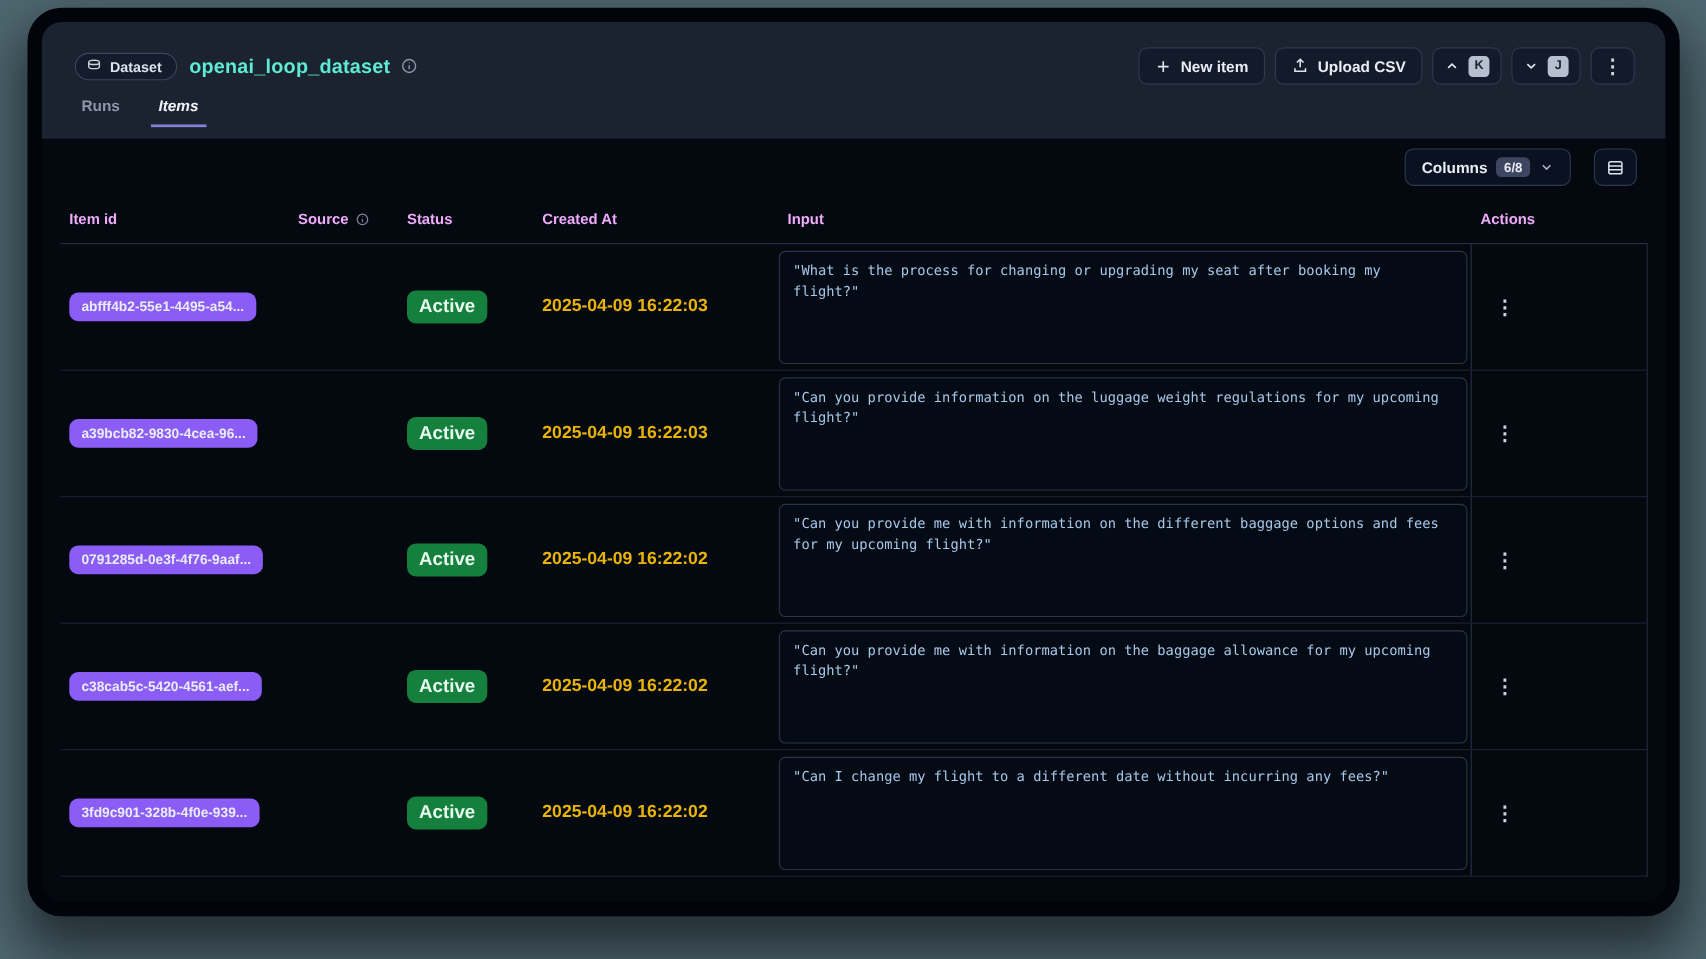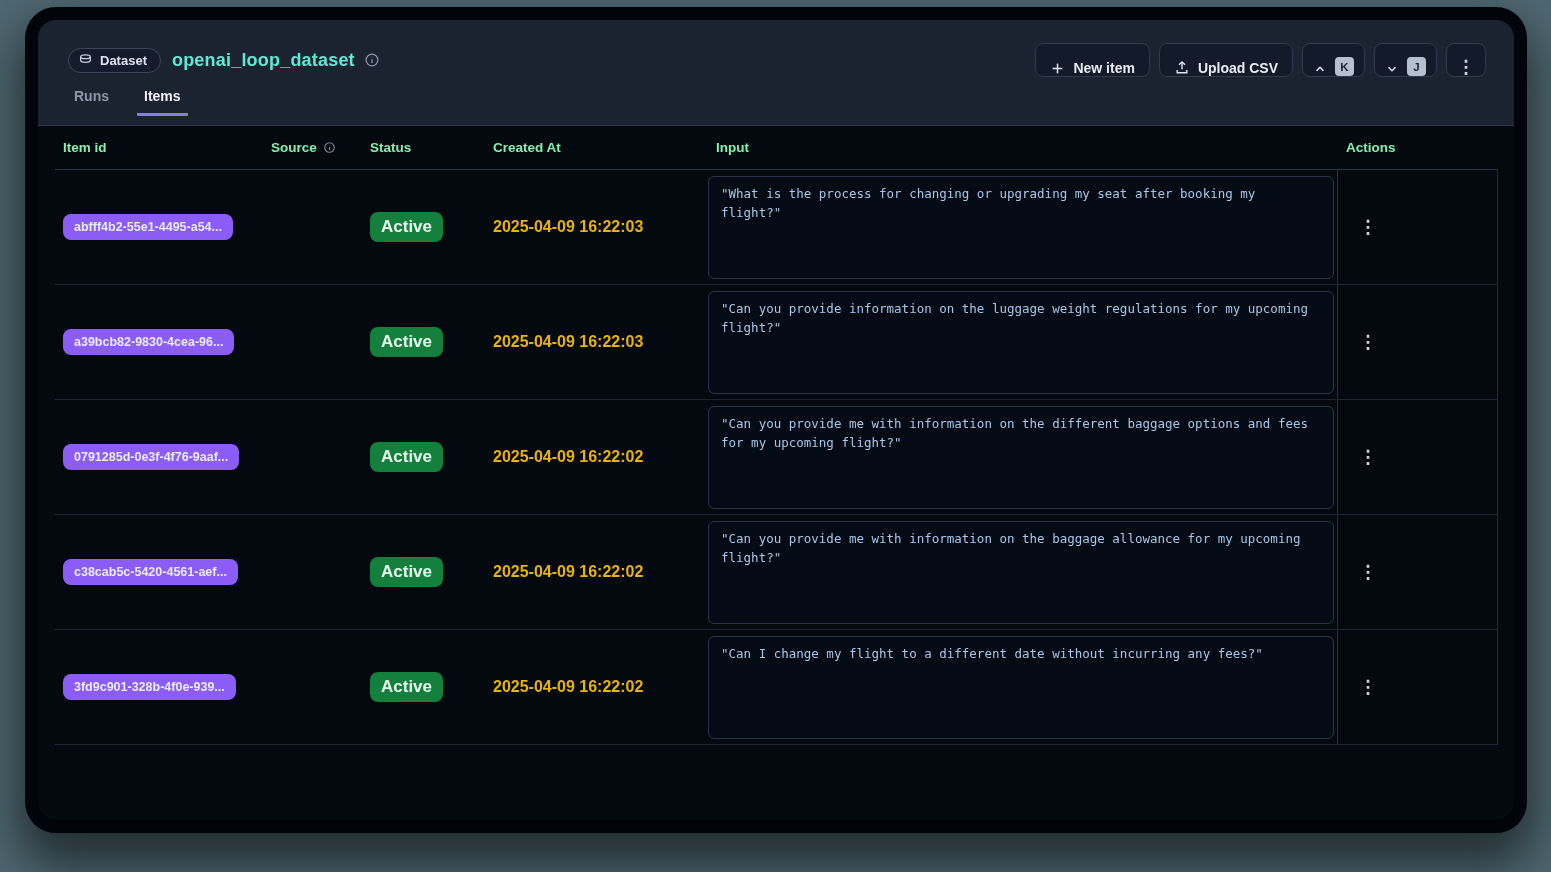--- a/index.html
+++ b/index.html
@@ -23,46 +23,46 @@
   .dataset-badge {
     display:inline-flex; align-items:center; gap:7px;
     border:1px solid #3b465e; background:#141b2b; border-radius:999px;
     padding:4px 13px 4px 9px; color:#dde3ee; font-size:13px; font-weight:bold;
   }
   .dataset-badge svg { display:block; }
   .page-title { margin-left:11px; font-size:18px; font-weight:bold; color:#5eead4; letter-spacing:0.2px; }
   .info-icon { margin-left:9px; color:#8d96aa; display:flex; }
   .spacer { flex:1; }
   .btn {
-    display:inline-flex; align-items:flex-end; gap:8px; height:34px;
+    display:inline-flex; align-items:center; gap:8px; height:34px;
     background:#131b2b; border:1px solid #2f3a52; border-radius:8px;
     padding:0 14px; color:#e9ecf2; font-size:14px; font-weight:600; cursor:pointer;
   }
   .btn + .btn { margin-left:9px; }
   .btn .glyph { color:#dfe4ee; display:flex; align-items:center; }
   .keycap {
     width:19px; height:19px; border-radius:4px; background:#b5bfcd; color:#1a2230;
     font-size:11.5px; font-weight:bold; display:flex; align-items:center; justify-content:center;
   }
   .btn.square { padding:0 10px; }
   .kebab-glyph { font-size:18px; font-weight:bold; color:#cdd4e0; line-height:1; }
   .tabs { display:flex; gap:21px; margin:10px 16px 0 29px; }
   .tab { padding:0 7px 9px 7px; font-size:14px; font-weight:bold; color:#8d96aa; cursor:pointer; border-bottom:3px solid transparent; border-radius:1px; }
-  .tab.active { color:#f0f2f7; border-bottom-color:#8480d8; }
+  .tab.active { color:#f0f2f7; border-bottom-color:#8480d8;font-style:italic; }
   
   .content { height:693px; border-radius:0 0 18px 18px; background:#040910; }
   .toolbar { height:52px; display:flex; align-items:center; justify-content:flex-end; gap:12px; padding-right:26px; }
   .btn.on-dark { background:#0a1120; }
   .count-badge { background:#3c4660; color:#e9edf5; border-radius:5px; padding:2px 7px; font-size:12px; font-weight:bold; }
   .chev { color:#aab3c4; display:flex; }
   
   .table { margin:0 16px 0 17px; }
   .grid-row { display:grid; grid-template-columns:208px 99px 123px 223px 1fr 160px; }
   .thead { height:44px; align-items:center; border-bottom:1px solid #27304a; }
-  .th { padding-left:8px; color:#86efac; font-size:13.5px; font-weight:600; display:flex; align-items:center; gap:6px; }
+  .th { padding-left:8px; color:#f0abfc; font-size:13.5px; font-weight:600; display:flex; align-items:center; gap:6px; }
   .th .mini-info { color:#7d8699; display:flex; }
   .trow { height:115px; align-items:center; border-bottom:1px solid #1c2436; border-right:1px solid #222b40; }
   .td { padding-left:8px; }
   .id-pill {
     display:inline-block; background:#8b5cf6; border-radius:8px; padding:6px 11px;
     font-size:12.5px; font-weight:bold; color:#e9edf5; cursor:pointer; white-space:nowrap;
   }
   .status-badge {
     display:inline-block; background:#15803d; border-radius:8px; padding:5px 11px;
     font-size:17px; font-weight:600; color:#e9fbef;
@@ -150,20 +150,40 @@
     </div>
 
     <div class="tabs">
       <div class="tab">Runs</div>
       <div class="tab active">Items</div>
     </div>
   </div>
 
   <div class="content">
 
+    <div class="toolbar">
+      <button class="btn on-dark">
+        <span>Columns</span>
+        <span class="count-badge">6/8</span>
+        <span class="chev">
+          <svg width="14" height="14" viewBox="0 0 20 20" stroke="currentColor" stroke-width="2" fill="none">
+              <polyline points="5,7.5 10,12.5 15,7.5"></polyline>
+            </svg>
+        </span>
+      </button>
+      <button class="btn square on-dark">
+        <span class="glyph">
+          <svg width="17" height="17" viewBox="0 0 20 20" stroke="currentColor" stroke-width="1.6" fill="none">
+            <rect x="3" y="3.5" width="14" height="13" rx="2"></rect>
+              <line x1="3" y1="8" x2="17" y2="8"></line>
+              <line x1="3" y1="12.2" x2="17" y2="12.2"></line>
+          </svg>
+        </span>
+      </button>
+    </div>
 
     <div class="table">
       <div class="grid-row thead">
         <div class="th">Item id</div>
         <div class="th">
           <span>Source</span>
           <span class="mini-info">
             <svg width="13" height="13" viewBox="0 0 20 20" fill="none" stroke="currentColor" stroke-width="1.7">
               <circle cx="10" cy="10" r="7.3"></circle>
                 <line x1="10" y1="9.2" x2="10" y2="13.8"></line>

